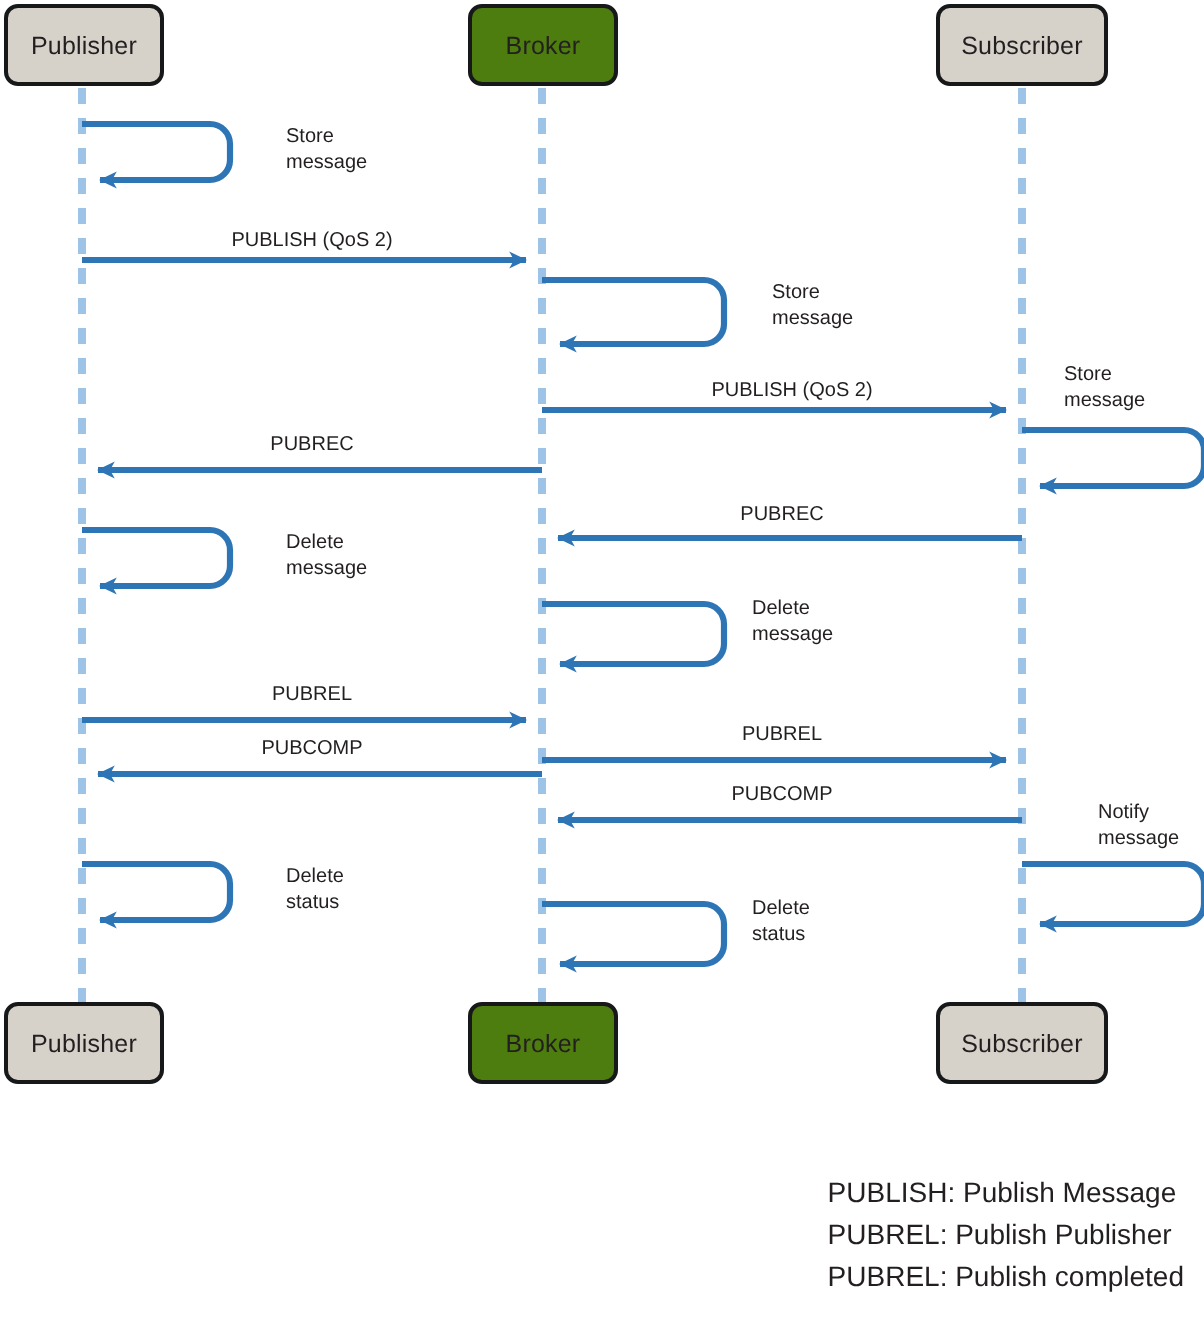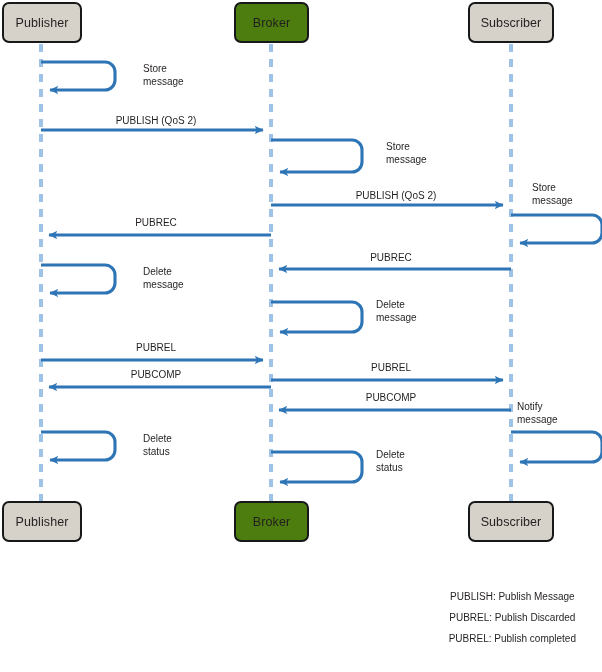--- a/index.html
+++ b/index.html
@@ -8,21 +8,21 @@
   #stage{position:absolute;inset:0;width:602px;height:516px;}
   svg.layer{position:absolute;left:0;top:0;width:602px;height:672px;}
   .pbox{position:absolute;box-sizing:border-box;border:2px solid #17181a;
         border-radius:7px;display:flex;align-items:center;justify-content:center;
         font-size:12.5px;color:#231f20;letter-spacing:.1px;}
   .pbox.grey{background:#d6d2ca;}
   .pbox.orange{background:#4d7c0f;}
   .msg{position:absolute;font-size:10px;color:#231f20;white-space:nowrap;
        line-height:13px;}
   .msg.c{transform:translateX(-50%);}
-  .legend{position:absolute;right:26px;text-align:center;font-size:10px;
+  .legend{position:absolute;right:10px;text-align:left;font-size:14px;
           color:#231f20;line-height:21px;white-space:nowrap;}
 </style>
 </head>
 <body>
 
 <div id="stage">
 
   <svg class="layer" viewBox="0 0 602 672" preserveAspectRatio="none">
     <defs>
       <marker id="ahead" markerWidth="9" markerHeight="9" refX="8.4" refY="4.5" orient="auto" markerUnits="userSpaceOnUse">
@@ -126,34 +126,34 @@
   </div>
 
   <div class="msg c" style="left:156px;top:341px;">PUBREL</div>
 
   <div class="msg c" style="left:391px;top:361px;">PUBREL</div>
 
   <div class="msg c" style="left:156px;top:368px;">PUBCOMP</div>
 
   <div class="msg c" style="left:391px;top:391px;">PUBCOMP</div>
 
-  <div class="msg" style="left:517px;top:400px;">
+  <div class="msg" style="left:549px;top:400px;">
     <div>Notify</div>
     <div>message</div>
   </div>
 
   <div class="msg" style="left:143px;top:432px;">
     <div>Delete</div>
     <div>status</div>
   </div>
 
   <div class="msg" style="left:376px;top:448px;">
     <div>Delete</div>
     <div>status</div>
   </div>
 
   <div class="legend" style="top:586px;">
     <div>PUBLISH: Publish Message</div>
-    <div>PUBREL: Publish Discarded</div>
+    <div>PUBREL: Publish Publisher</div>
     <div>PUBREL: Publish completed</div>
   </div>
 
 </div>
 
 </body></html>

